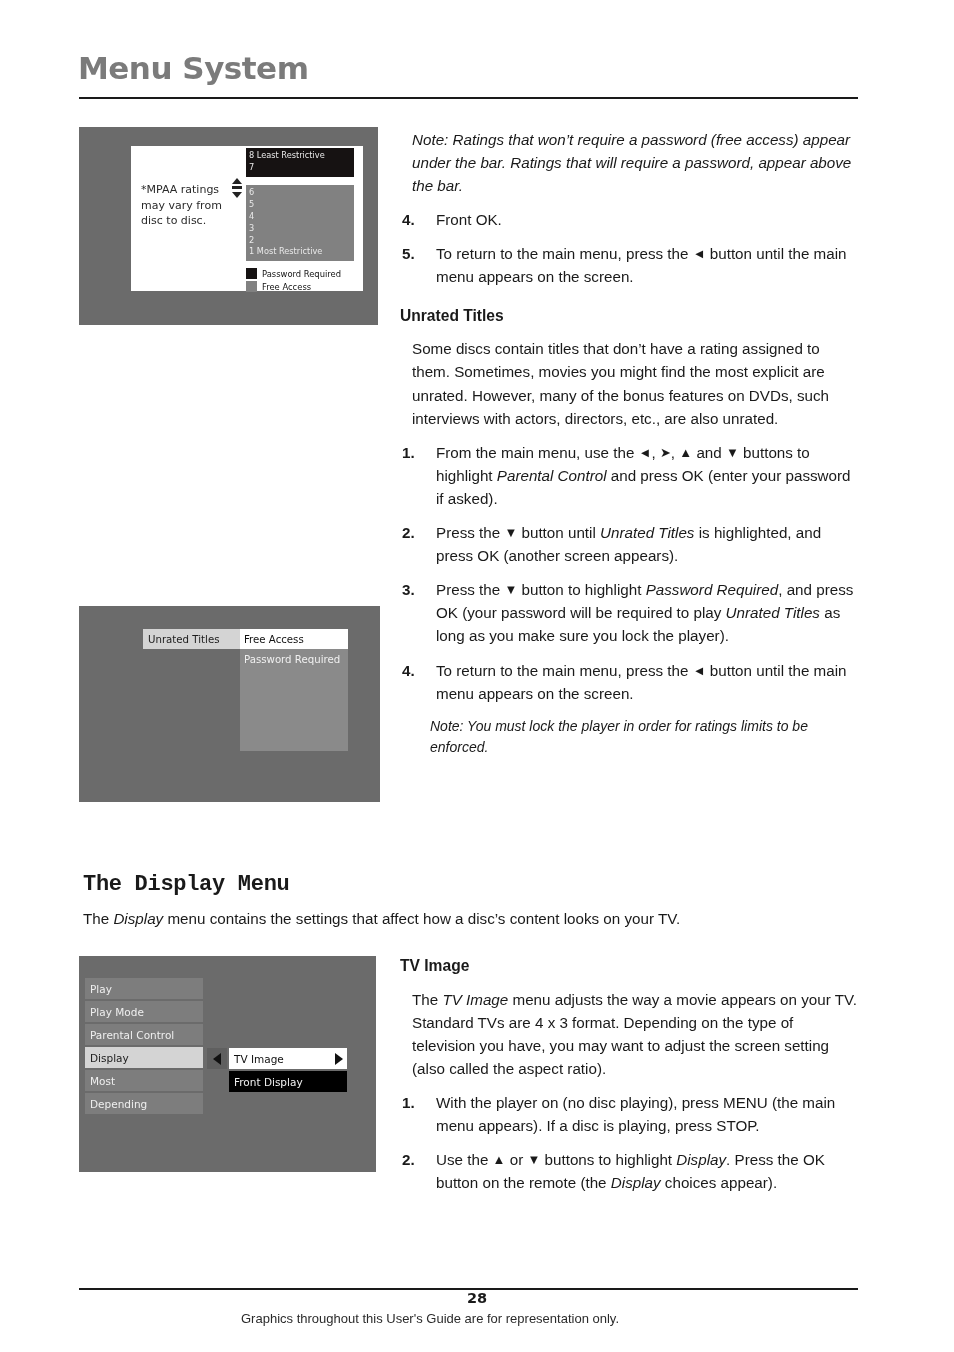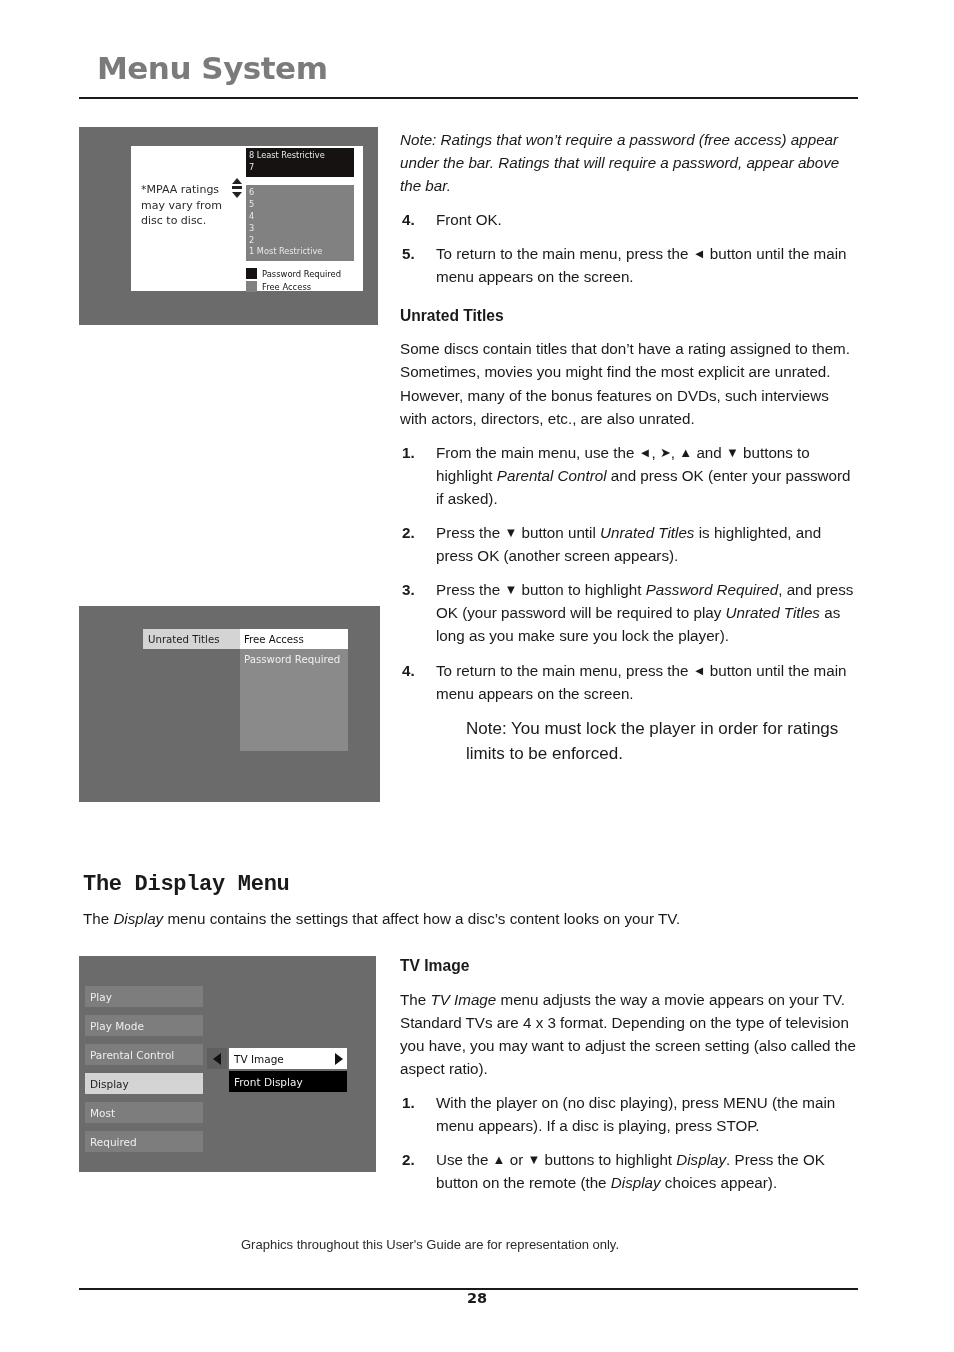--- a/index.html
+++ b/index.html
@@ -18,21 +18,21 @@
   .page {
     position: absolute;
     left: 0; top: 0;
     width: 954px;
     height: 1352px;
   }
 
   
   .page-title {
     position: absolute;
-    left: 97px;
+    left: 78px;
     top: 50px;
     font-size: 31px;
     font-weight: bold;
     letter-spacing: -0.5px;
     color: #7b7b7b;
     font-family: "DejaVu Sans", sans-serif;
   }
   .title-rule {
     position: absolute;
     left: 79px;
@@ -43,21 +43,21 @@
   }
 
   
   .col-right {
     position: absolute;
     left: 400px;
     top: 128px;
     width: 460px;
   }
   p.body {
-    margin: 0 0 11px 0;
+    margin: 0 0 11px 12px;
     font-size: 15.2px;
     line-height: 1.52;
     color: #1a1a1a;
   }
   p.note {
     font-style: italic;
   }
   h3.sub {
     margin: 16px 0 11px 0;
     font-size: 15.6px;
@@ -77,23 +77,24 @@
     line-height: 1.52;
   }
   .olist li .num {
     position: absolute;
     left: 2px;
     top: 0;
     font-weight: bold;
     font-size: 15.2px;
   }
   .inote {
-    margin: 0 0 11px 66px;
-    font-size: 17px;
+    margin: 0 0 11px 30px;
+    font-size: 14px;
     line-height: 1.5;
+    font-style: italic;
   }
   em.it { font-style: italic; }
   .ar { font-size: 13px; line-height: 1; vertical-align: 1px; }
 
   
   .section-head {
     position: absolute;
     font-size: 22px;
     font-weight: bold;
     font-family: Liberation Mono, monospace;
@@ -215,21 +216,20 @@
     height: 21px;
     font-size: 10.5px;
     font-family: "DejaVu Sans", sans-serif;
     display: flex; align-items: center;
     padding-left: 5px;
     box-sizing: border-box;
     background: #7d7d7d;
     color: #efefef;
     margin-bottom: 2px;
     white-space: nowrap;
-    margin-top: 8px;
   }
   .dm-item.sel { background: #d4d4d4; color: #1c1c1c; }
   .dm-left-arrow {
     position: absolute;
     left: 128px; top: 92px;
     width: 20px; height: 21px;
     background: #5f5f5f;
     display: flex; align-items: center; justify-content: center;
   }
   .dm-right { position: absolute; left: 150px; top: 92px; width: 118px; }
@@ -270,21 +270,21 @@
     position: absolute;
     left: 0; top: 1290px;
     width: 954px;
     text-align: center;
     font-size: 14.5px;
     font-weight: bold;
     font-family: "DejaVu Sans", sans-serif;
   }
   .footer-text {
     position: absolute;
-    left: 0; top: 1237px;
+    left: 0; top: 1311px;
     width: 860px;
     text-align: center;
     font-size: 13px;
     color: #2b2b2b;
   }
 </style>
 </head>
 <body>
 
 <div class="page">
@@ -337,21 +337,21 @@
     </div>
   </div>
 
   <div class="tvframe" id="fig-display">
     <div class="dm-left">
       <div class="dm-item">Play</div>
       <div class="dm-item">Play Mode</div>
       <div class="dm-item">Parental Control</div>
       <div class="dm-item sel">Display</div>
       <div class="dm-item">Most</div>
-      <div class="dm-item">Required</div>
+      <div class="dm-item">Depending</div>
     </div>
     <div class="dm-left-arrow">
       <span class="tri-left"></span>
     </div>
     <div class="dm-right">
       <div class="dm-sub sel">
         <span>TV Image</span>
         <span class="tri-right"></span>
       </div>
       <div class="dm-sub">

